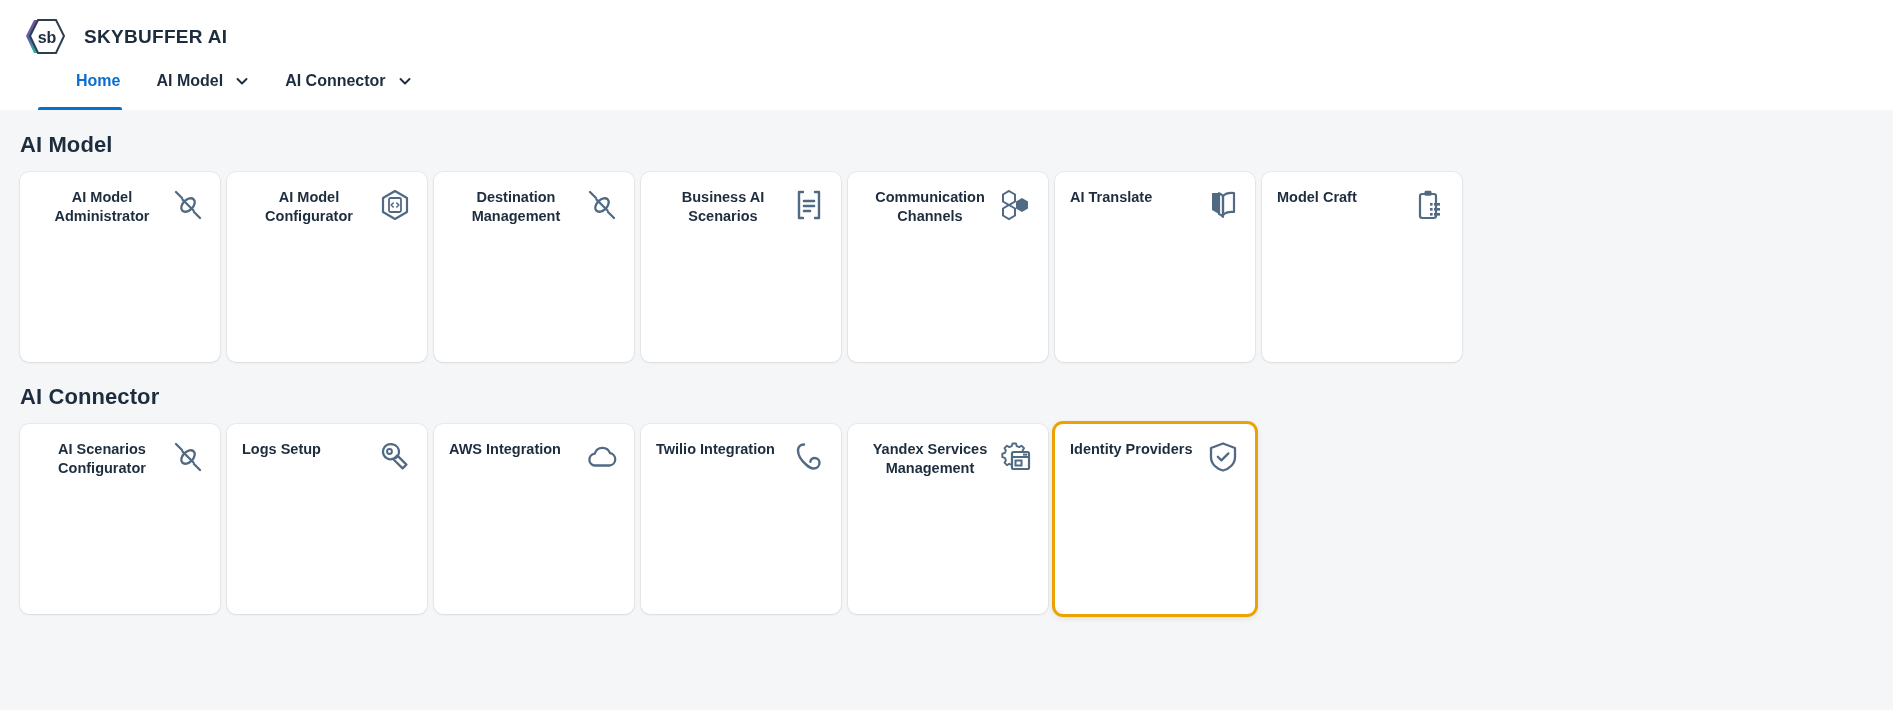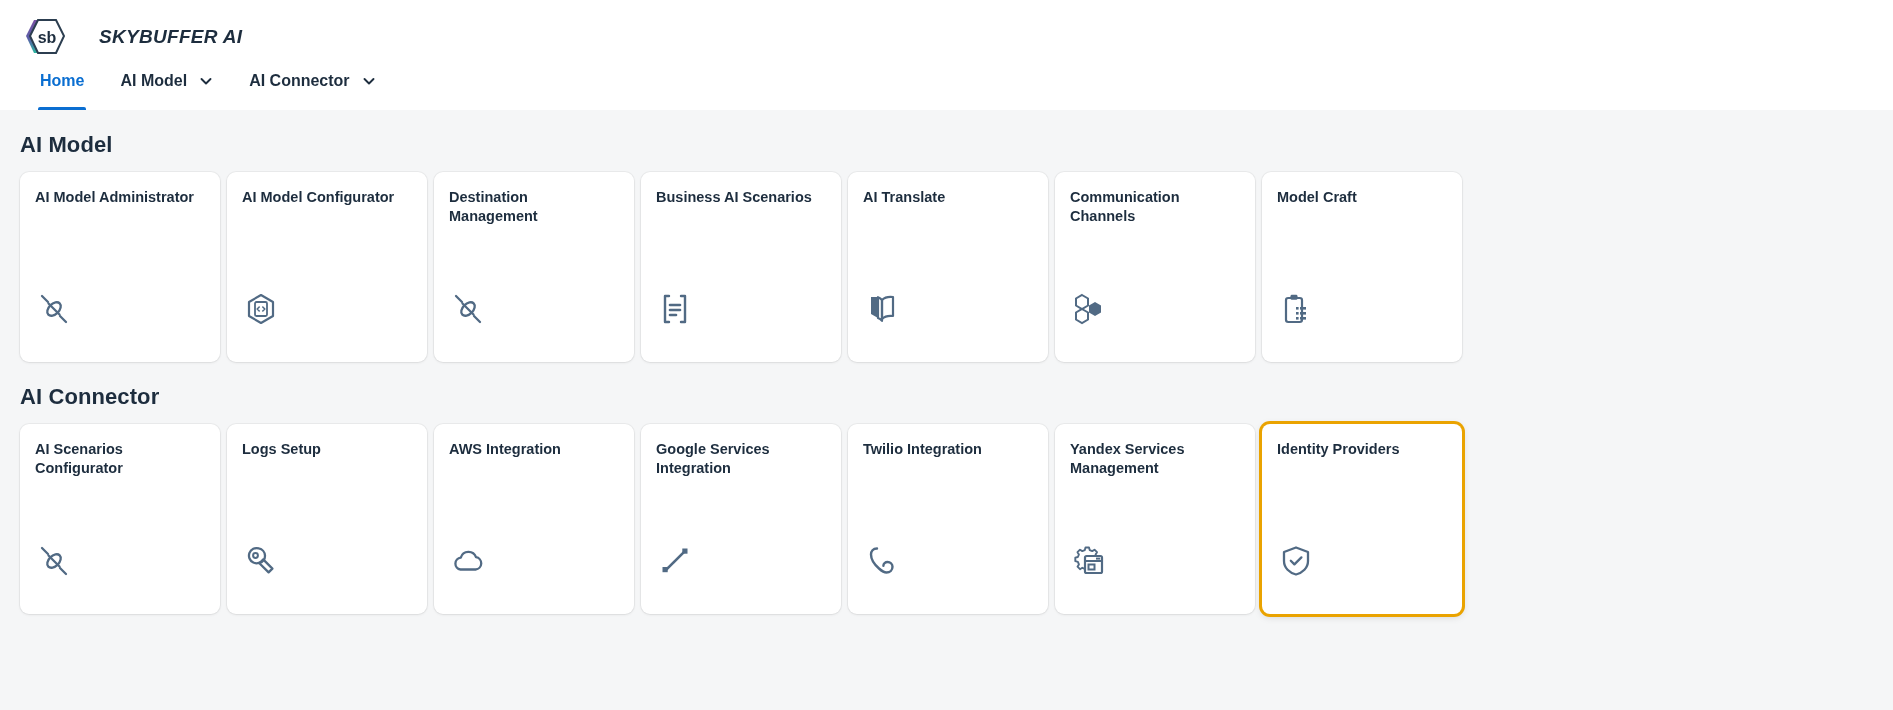--- a/index.html
+++ b/index.html
@@ -14,36 +14,35 @@
   
   .shell-header {
     background: #ffffff;
     height: 110px;
     width: 100%;
     position: relative;
   }
   .brand-row {
     display: flex;
     align-items: center;
-    gap: 33px;
+    gap: 18px;
     padding: 12px 0 0 22px;
     height: 62px;
   }
   .brand-logo {
     width: 44px; height: 44px;
     flex: 0 0 44px;
     display: block;
   }
   .brand-title {
     font-size: 19px;
     font-weight: bold;
     letter-spacing: 0.3px;
     color: #1d2d3e;
     white-space: nowrap;
-    font-style: italic;
   }
 
   
   .tabbar {
     display: flex;
     align-items: flex-end;
     gap: 0;
     padding-left: 22px;
     height: 48px;
   }
@@ -58,21 +57,21 @@
     user-select: none;
   }
   .tab-label {
     font-size: 16px;
     font-weight: bold;
     color: #1d2d3e;
     white-space: nowrap;
     line-height: 1;
     padding-bottom: 11px;
   }
-  .tab.active .tab-label { color: #0a6ed1; }
+  .tab.active .tab-label { color: #0a6ed1; margin-left: 36px; }
   .tab.active::after {
     content: "";
     position: absolute;
     left: 16px; right: 16px;
     bottom: 0;
     height: 3px;
     background: #0a6ed1;
     border-radius: 2px 2px 0 0;
   }
   .chevron {
@@ -106,24 +105,25 @@
   
   .tile {
     width: 200px;
     height: 190px;
     flex: 0 0 200px;
     background: #ffffff;
     border-radius: 9px;
     box-shadow: 0 0 0 1px rgba(0,0,0,0.045), 0 1px 3px rgba(0,0,0,0.07);
     padding: 16px 15px 14px 15px;
     display: flex;
-    flex-direction: column;
+    flex-direction: row;
     justify-content: space-between;
     cursor: pointer;
     position: relative;
+    text-align: center;
   }
   .tile.selected {
     box-shadow: 0 0 0 3px #eaa300, 0 2px 8px rgba(0,0,0,0.18);
     border-radius: 8px;
   }
   .tile-title {
     font-size: 14.5px;
     font-weight: bold;
     color: #1d2d3e;
     line-height: 1.28;
@@ -239,37 +239,37 @@
             <g stroke="currentColor" stroke-width="2.6" stroke-linecap="round">
               <path d="M12 13 H22"></path>
                 <path d="M12 18 H22"></path>
                 <path d="M12 23 H18"></path>
             </g>
           </svg>
         </span>
       </div>
 
       <div class="tile">
+        <div class="tile-title">Communication Channels</div>
+        <span class="tile-icon">
+          <svg viewBox="0 0 34 34" xmlns="http://www.w3.org/2000/svg">
+            <polygon points="10,3 16,6.5 16,13.5 10,17 4,13.5 4,6.5" fill="none" stroke="currentColor" stroke-width="2"></polygon>
+            <polygon points="10,17 16,20.5 16,27.5 10,31 4,27.5 4,20.5" fill="none" stroke="currentColor" stroke-width="2"></polygon>
+            <polygon points="23,10 29,13.5 29,20.5 23,24 17,20.5 17,13.5" fill="currentColor"></polygon>
+          </svg>
+        </span>
+      </div>
+
+      <div class="tile">
         <div class="tile-title">AI Translate</div>
         <span class="tile-icon">
           <svg viewBox="0 0 34 34" xmlns="http://www.w3.org/2000/svg">
             <path d="M6 5 H13 V26 L6 22 Z" fill="currentColor"></path>
             <path d="M17 8 C19.5 5.5 24 4.5 28 5 V24 C24 23.5 19.5 24.5 17 27 Z" fill="none" stroke="currentColor" stroke-width="2.2" stroke-linejoin="round"></path>
             <path d="M17 8 C16 6.8 14.6 5.8 13 5.2 V26 C14.6 26.6 16 27.6 17 28.8 Z" fill="none" stroke="currentColor" stroke-width="2.2" stroke-linejoin="round"></path>
-          </svg>
-        </span>
-      </div>
-
-      <div class="tile">
-        <div class="tile-title">Communication Channels</div>
-        <span class="tile-icon">
-          <svg viewBox="0 0 34 34" xmlns="http://www.w3.org/2000/svg">
-            <polygon points="10,3 16,6.5 16,13.5 10,17 4,13.5 4,6.5" fill="none" stroke="currentColor" stroke-width="2"></polygon>
-            <polygon points="10,17 16,20.5 16,27.5 10,31 4,27.5 4,20.5" fill="none" stroke="currentColor" stroke-width="2"></polygon>
-            <polygon points="23,10 29,13.5 29,20.5 23,24 17,20.5 17,13.5" fill="currentColor"></polygon>
           </svg>
         </span>
       </div>
 
       <div class="tile">
         <div class="tile-title">Model Craft</div>
         <span class="tile-icon">
           <svg viewBox="0 0 34 34" xmlns="http://www.w3.org/2000/svg">
             <rect x="7" y="6" width="16" height="24" rx="2.2" fill="none" stroke="currentColor" stroke-width="2.2"></rect>
             <rect x="11.5" y="2.8" width="7" height="5" rx="1.4" fill="currentColor"></rect>
@@ -320,30 +320,20 @@
 
       <div class="tile">
         <div class="tile-title">AWS Integration</div>
         <span class="tile-icon">
           <svg viewBox="0 0 34 34" xmlns="http://www.w3.org/2000/svg">
             <path d="M9.5 25.5 A6 6 0 0 1 9.8 13.6 A8 8 0 0 1 25 13.2 A6.2 6.2 0 0 1 24.6 25.5 Z" fill="none" stroke="currentColor" stroke-width="2.3" stroke-linejoin="round"></path>
           </svg>
         </span>
       </div>
 
-      <div class="tile">
-        <div class="tile-title">Google Services Integration</div>
-        <span class="tile-icon">
-          <svg viewBox="0 0 34 34" xmlns="http://www.w3.org/2000/svg">
-            <path d="M8.5 25.5 L25.5 8.5" stroke="currentColor" stroke-width="2.6" stroke-linecap="square"></path>
-            <rect x="4.5" y="23" width="5.2" height="5.2" fill="currentColor"></rect>
-            <rect x="24.3" y="4.5" width="5.2" height="5.2" fill="currentColor"></rect>
-          </svg>
-        </span>
-      </div>
 
       <div class="tile">
         <div class="tile-title">Twilio Integration</div>
         <span class="tile-icon">
           <svg viewBox="0 0 34 34" xmlns="http://www.w3.org/2000/svg">
             <path d="M12 4.5 C8 4.5 6 7.5 6 10.5 C6 16 10 21 14 24.5 C16.5 26.8 19 28.5 21.5 28.5 C25 28.5 27.5 26 27.5 22.8 C27.5 20 25.2 18 22.6 18 C20.2 18 18.4 19.6 18.4 21.8" fill="none" stroke="currentColor" stroke-width="2.4" stroke-linecap="round" stroke-linejoin="round"></path>
           </svg>
         </span>
       </div>
 

